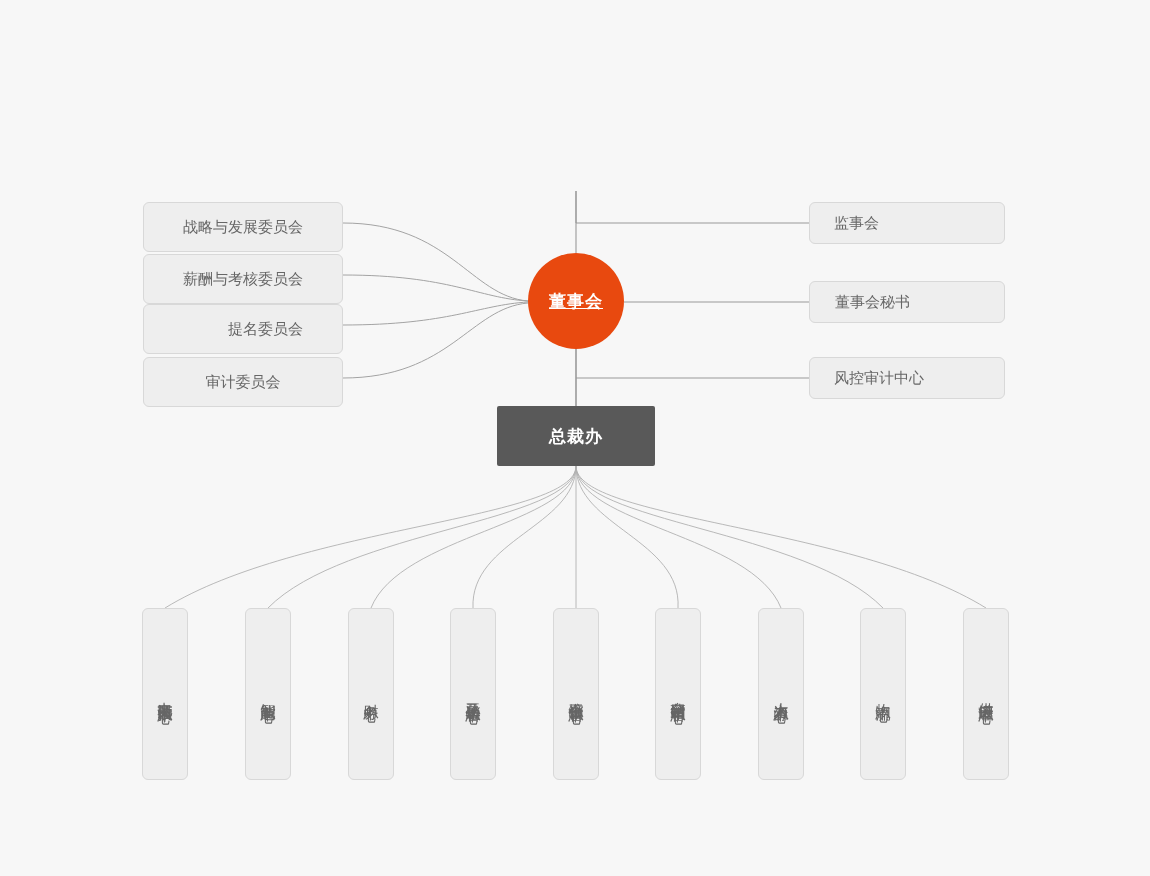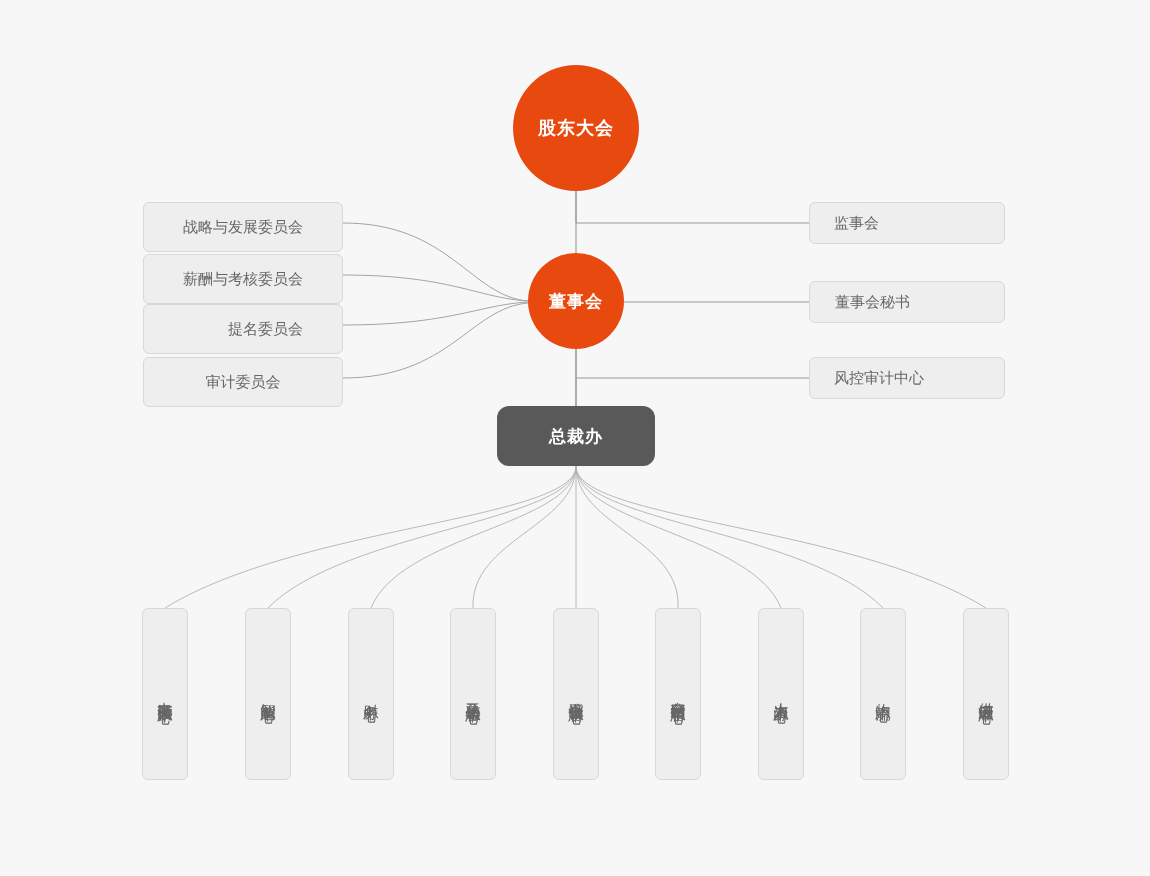--- a/index.html
+++ b/index.html
@@ -48,29 +48,30 @@
     background: #e8490f;
     font-size: 18px;
   }
   .circle-board {
     left: 528px;
     top: 253px;
     width: 96px;
     height: 96px;
     background: #e8490f;
     font-size: 17px;
+    text-decoration: underline;
   }
   
   .box-president {
     left: 497px;
     top: 406px;
     width: 158px;
     height: 60px;
     background: #595959;
-    border-radius: 12px;
+    border-radius: 2px;
     color: #ffffff;
     font-size: 17px;
     font-weight: bold;
     letter-spacing: 1px;
   }
   
   .box-light {
     background: #eeeeee;
     border: 1px solid #d8d8d8;
     border-radius: 6px;
@@ -157,21 +158,20 @@
       <path d="M576,466 C576,524 400,535 371,608"></path>
       <path d="M576,466 C576,526 470,540 473,608"></path>
       <path d="M576,466 L576,608"></path>
       <path d="M576,466 C576,526 682,540 678,608"></path>
       <path d="M576,466 C576,524 752,535 781,608"></path>
       <path d="M576,466 C576,522 807,530 883,608"></path>
       <path d="M576,466 C576,520 852,525 986,608"></path>
     </g>
   </svg>
 
-  <div class="node circle-node circle-shareholders">股东大会</div>
 
   <div class="node circle-node circle-board">董事会</div>
 
   <div class="node box-president">总裁办</div>
 
   <div class="node box-light committee c0">战略与发展委员会</div>
   <div class="node box-light committee c1">薪酬与考核委员会</div>
   <div class="node box-light committee c2">提名委员会</div>
   <div class="node box-light committee c3">审计委员会</div>
 

